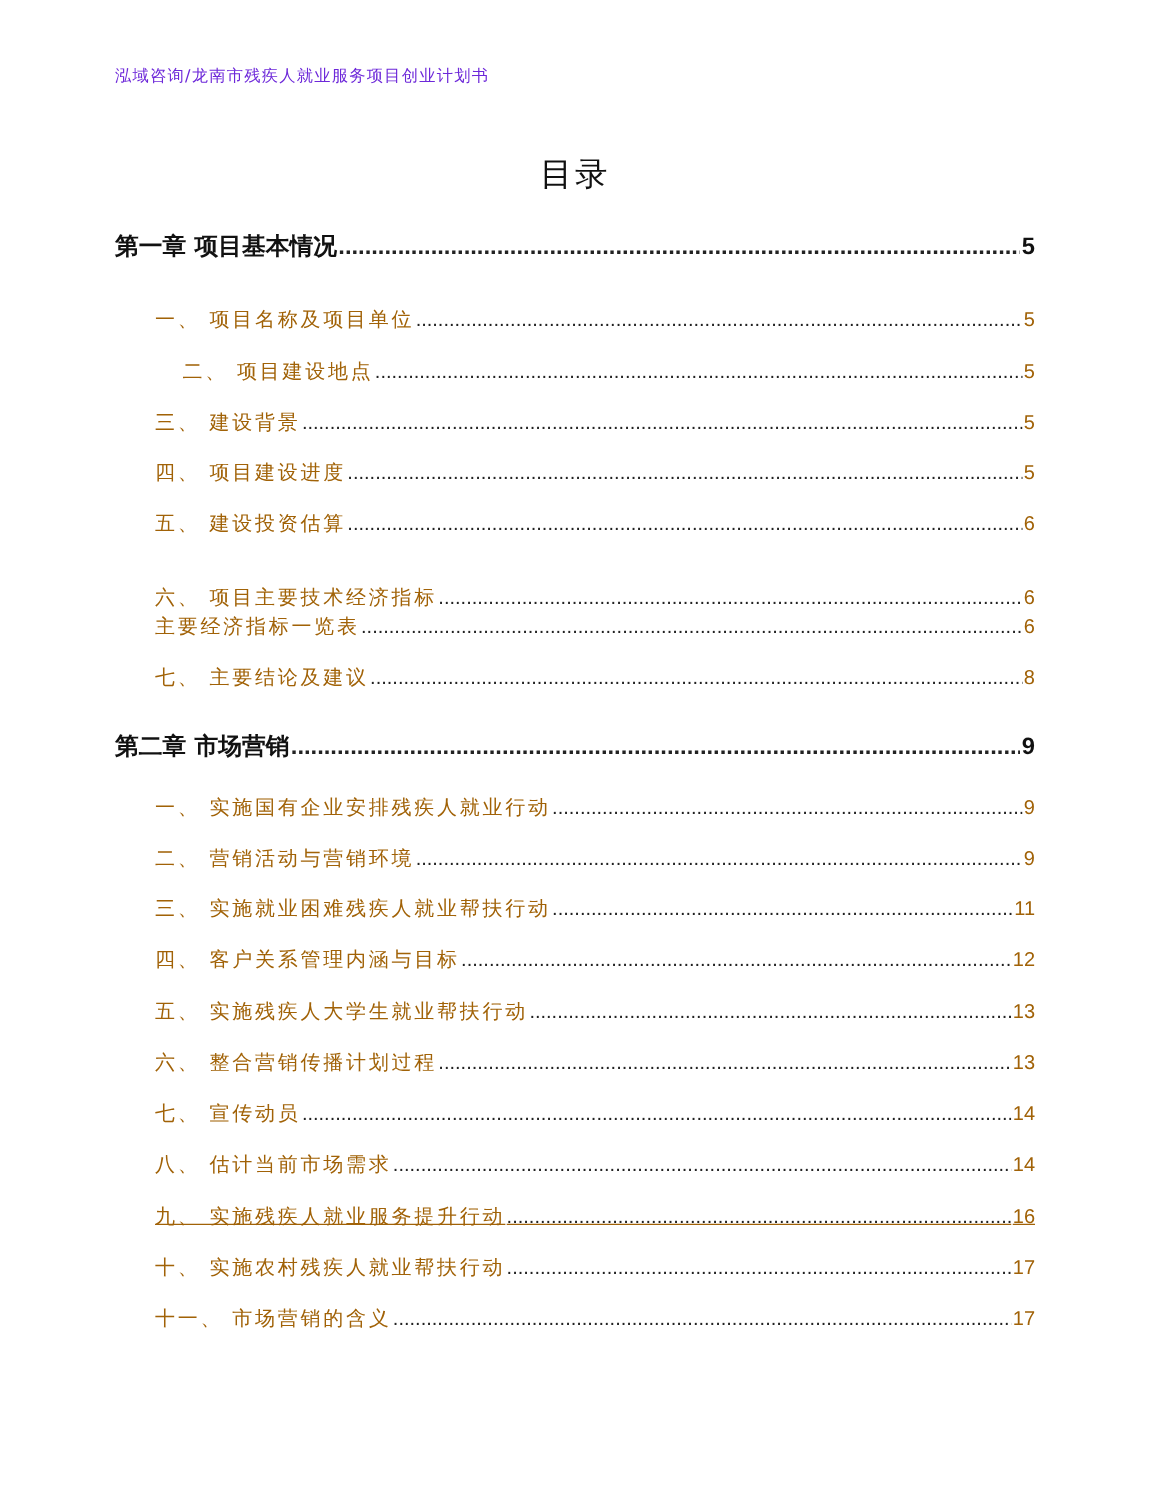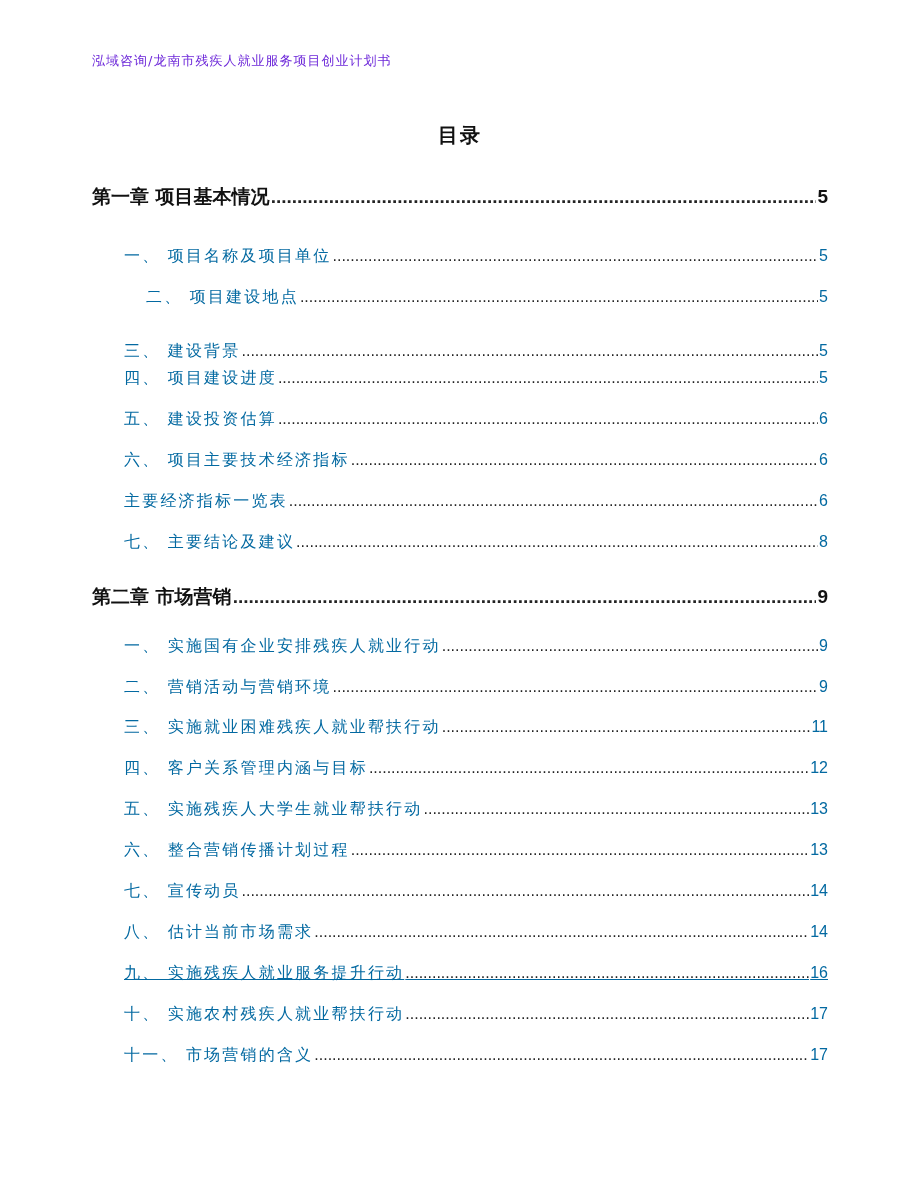--- a/index.html
+++ b/index.html
@@ -4,29 +4,29 @@
   <style>
     html, body { margin: 0; padding: 0; background: #ffffff; }
     body { width: 920px; height: 1191px; position: relative; overflow: hidden; color: #111; }
     .header {
       position: absolute; left: 92px; top: 52px;
       font-family: "DejaVu Sans", sans-serif; font-size: 13px; color: #6d28d9;
       letter-spacing: 1px;
     }
     .title {
       position: absolute; left: 0; width: 920px; top: 122px; text-align: center;
-      font-family: "DejaVu Sans", sans-serif; font-size: 20px; font-weight: bold; letter-spacing: 2px;
+      font-family: "DejaVu Sans", sans-serif; font-size: 26px; font-weight: normal; letter-spacing: 2px;
     }
     .toc { position: absolute; left: 0; top: 0; width: 920px; }
     .row {
       position: absolute; right: 92px; display: flex; align-items: baseline;
       font-family: "DejaVu Sans", sans-serif; height: 24px;
     }
     .row.chapter { left: 92px; font-size: 19px; font-weight: bold; }
-    .row.section { left: 124px; font-size: 16px; color: #0369a1; letter-spacing: 2.2px; }
+    .row.section { left: 124px; font-size: 16px; color: #a16207; letter-spacing: 2.2px; }
     .row .label { white-space: nowrap; }
     .row .leader {
       flex: 1; overflow: hidden; white-space: nowrap; margin: 0 1px;
       font-family: "Liberation Sans", sans-serif; letter-spacing: 0; color: #222;
     }
     .row.chapter .leader { font-weight: bold; }
     .row .leader::after {
       content: "................................................................................................................................................................................................................................................";
     }
     .row .page {
@@ -50,36 +50,36 @@
     <div class="row section" style="top: 246px;">
       <span class="label">一、 项目名称及项目单位</span>
       <span class="leader"></span>
       <span class="page">5</span>
     </div>
     <div class="row section" style="top: 287px; margin-left: 22px;">
       <span class="label">二、 项目建设地点</span>
       <span class="leader"></span>
       <span class="page">5</span>
     </div>
-    <div class="row section" style="top: 341px;">
+    <div class="row section" style="top: 328px;">
       <span class="label">三、 建设背景</span>
       <span class="leader"></span>
       <span class="page">5</span>
     </div>
     <div class="row section" style="top: 368px; text-align: right;">
       <span class="label">四、 项目建设进度</span>
       <span class="leader"></span>
       <span class="page">5</span>
     </div>
     <div class="row section" style="top: 409px;">
       <span class="label">五、 建设投资估算</span>
       <span class="leader"></span>
       <span class="page">6</span>
     </div>
-    <div class="row section" style="top: 450px;">
+    <div class="row section" style="top: 468px;">
       <span class="label">六、 项目主要技术经济指标</span>
       <span class="leader"></span>
       <span class="page">6</span>
     </div>
     <div class="row section" style="top: 491px;">
       <span class="label">主要经济指标一览表</span>
       <span class="leader"></span>
       <span class="page">6</span>
     </div>
     <div class="row section" style="top: 532px;">

